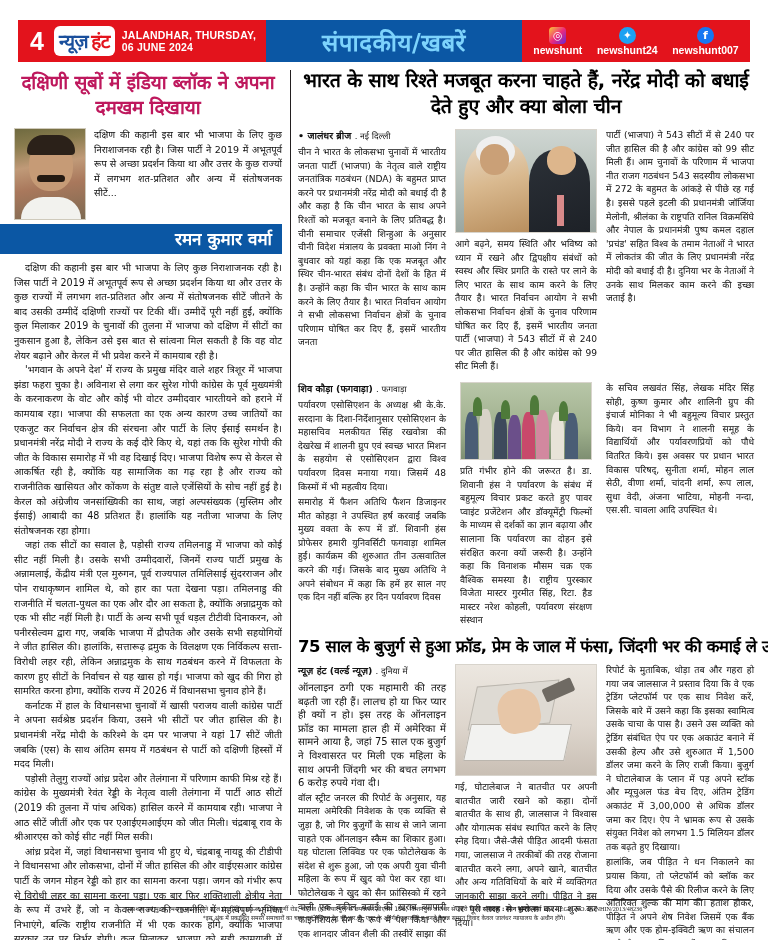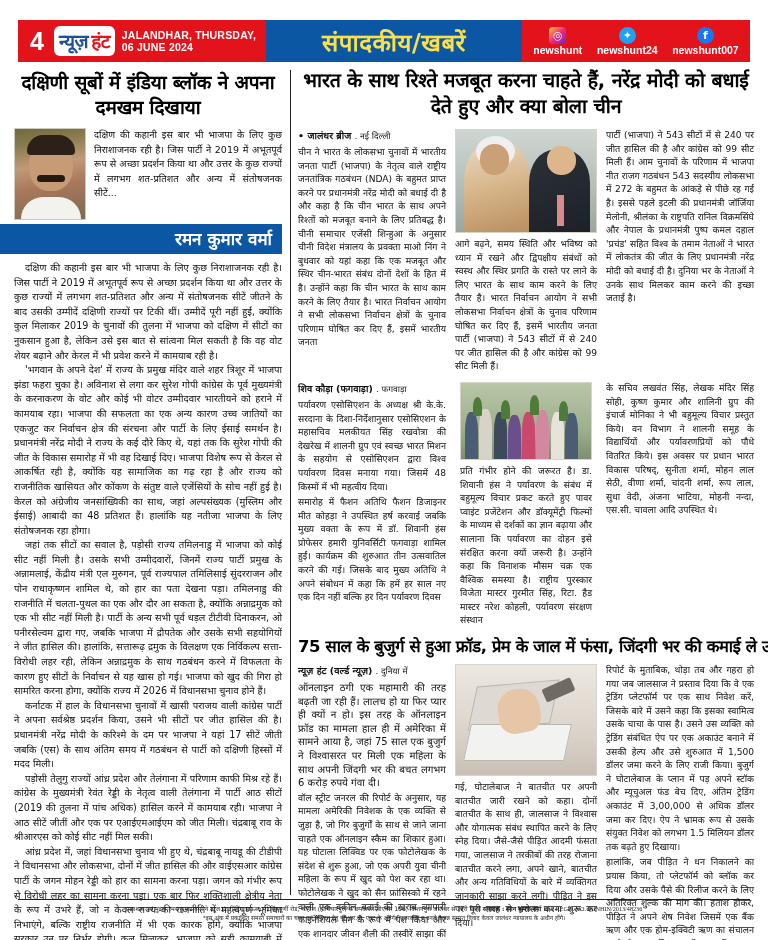--- a/index.html
+++ b/index.html
@@ -39,21 +39,21 @@
     color: #ffffff; font-family: "Liberation Sans", sans-serif;
     font-weight: bold; font-size: 10.5px; line-height: 12px;
     letter-spacing: 0.2px; text-transform: uppercase;
     display: flex; flex-direction: column; justify-content: flex-end;
   }
   .mh-center {
     background: #0b57a4; flex: 1 1 auto;
     display: flex; align-items: center; justify-content: center;
   }
   .mh-center .sec {
-    color: #fde047; font-family: "DejaVu Sans", sans-serif;
+    color: #7dd3fc; font-family: "DejaVu Sans", sans-serif;
     font-weight: bold; font-size: 24px; letter-spacing: 0.5px;
   }
   .mh-right {
     background: #e3131c; width: 228px; flex: 0 0 228px;
     display: flex; align-items: center; justify-content: space-around;
     padding: 0 4px;
   }
   .social { display: flex; flex-direction: column; align-items: center; gap: 1px; }
   .sic { width: 17px; height: 17px; border-radius: 4px; display:block; }
   .sic.ig { background: linear-gradient(135deg,#f9ce34,#ee2a7b 50%,#6228d7); }
@@ -66,21 +66,21 @@
   .glyph { font-size: 11px; color: #fff; line-height: 17px; text-align:center; display:block;
     font-family:"DejaVu Sans", sans-serif; font-weight: bold;}
 
   
   .vdiv { position: absolute; top: 70px; left: 290px; width: 1px; height: 825px; background: #231f20; }
 
   
   .left-col { position: absolute; left: 14px; top: 70px; width: 268px; }
   .edit-head {
     font-family: "DejaVu Sans", sans-serif; font-weight: bold;
-    font-size: 19px; line-height: 25px; text-align: center; color: #000000;
+    font-size: 19px; line-height: 25px; text-align: center; color: #be185d;
     letter-spacing: -0.2px;
   }
   .edit-top { margin-top: 8px; display: flex; gap: 8px; }
   .ed-photo {
     width: 72px; height: 92px; flex: 0 0 72px;
     background: linear-gradient(170deg,#6f6a40 0%,#8a7c4e 18%,#c09a78 40%,#a9785c 62%,#7d6a52 100%);
     position: relative; overflow: hidden; border: 1px solid #cfcabb;
   }
   .ed-photo .face {
     position: absolute; left: 14px; top: 10px; width: 44px; height: 52px;

